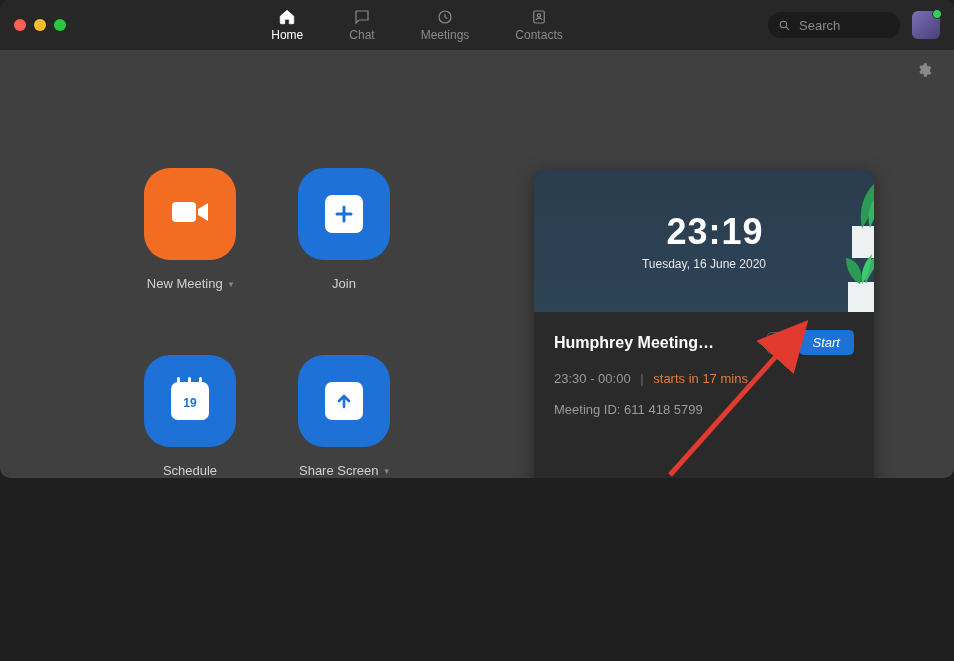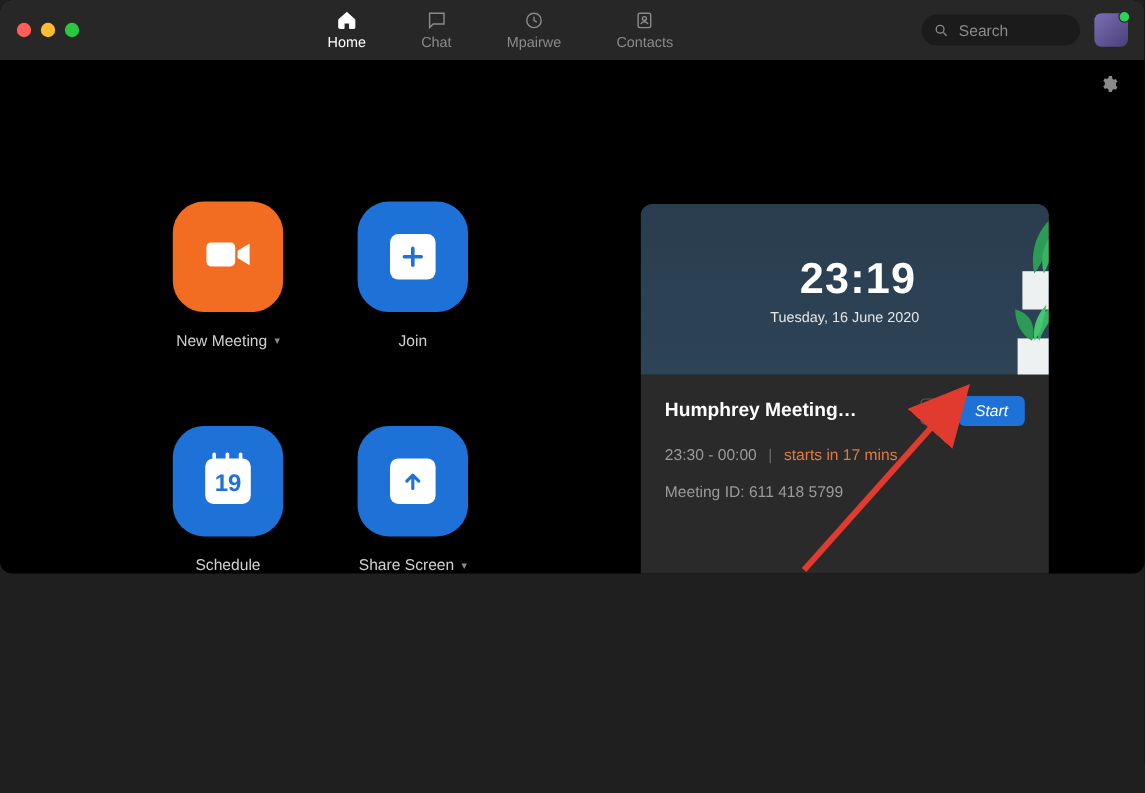--- a/index.html
+++ b/index.html
@@ -1,17 +1,17 @@
 <!DOCTYPE html>
 <html><head>
 <meta charset="utf-8">
 <style>
   * { margin:0; padding:0; box-sizing:border-box; font-family: -apple-system, BlinkMacSystemFont, "Segoe UI", Helvetica, Arial, sans-serif; }
   body { background:#1f1f1f; width:954px; height:661px; overflow:hidden; color:#dcdcdc; }
-  .window { width:954px; height:478px; background:#000000; border-radius:10px; overflow:hidden; position:relative; }
+  .window { width:954px; height:478px; background:#404040; border-radius:10px; overflow:hidden; position:relative; }
 
   
   .topbar { height:50px; background:#272727; display:flex; align-items:center; padding:0 14px; gap:12px; }
   .traffic { display:flex; gap:8px; align-items:center; }
   .traffic span { width:12px; height:12px; border-radius:50%; display:inline-block; }
   .t-red { background:#ff5f57; }
   .t-yel { background:#febc2e; }
   .t-grn { background:#28c840; }
   .nav { flex:1; display:flex; justify-content:center; gap:46px; }
   .nav-item { display:flex; flex-direction:column; align-items:center; gap:2px; font-size:12px; color:#8a8a8a; cursor:pointer; }
@@ -90,21 +90,21 @@
         </span>
         <span>Chat</span>
       </div>
       <div class="nav-item">
         <span class="nav-icon">
           <svg viewBox="0 0 24 24">
               <circle cx="12" cy="12" r="8" fill="none" stroke="currentColor" stroke-width="1.6"></circle>
               <path d="M12 8v4l3 2" fill="none" stroke="currentColor" stroke-width="1.6"></path>
             </svg>
         </span>
-        <span>Mpairwe</span>
+        <span>Meetings</span>
       </div>
       <div class="nav-item">
         <span class="nav-icon">
           <svg viewBox="0 0 24 24">
               <rect x="5" y="4" width="14" height="16" rx="2" fill="none" stroke="currentColor" stroke-width="1.6"></rect>
               <circle cx="12" cy="10" r="2.2" fill="none" stroke="currentColor" stroke-width="1.6"></circle>
               <path d="M8 16c.8-1.6 2.3-2.4 4-2.4s3.2.8 4 2.4" fill="none" stroke="currentColor" stroke-width="1.6"></path>
             </svg>
         </span>
         <span>Contacts</span>
@@ -160,21 +160,21 @@
             <span>Join</span>
           </div>
         </div>
 
         <div class="action">
           <div class="tile tile-blue">
             <div class="tile-inner" style="position:relative">
               <div style="position:absolute;top:-5px;left:6px;width:3px;height:8px;background:#fff;border-radius:2px"></div>
               <div style="position:absolute;top:-5px;left:17px;width:3px;height:8px;background:#fff;border-radius:2px"></div>
               <div style="position:absolute;top:-5px;left:28px;width:3px;height:8px;background:#fff;border-radius:2px"></div>
-              <span style="color:#1e71d6;font-weight:700;font-size:20px;margin-top:4px">19</span>
+              <span style="color:#1e71d6;font-weight:700;font-size:12px;margin-top:4px">19</span>
             </div>
           </div>
           <div class="action-label">
             <span>Schedule</span>
           </div>
         </div>
 
         <div class="action">
           <div class="tile tile-blue">
             <div class="tile-inner">

